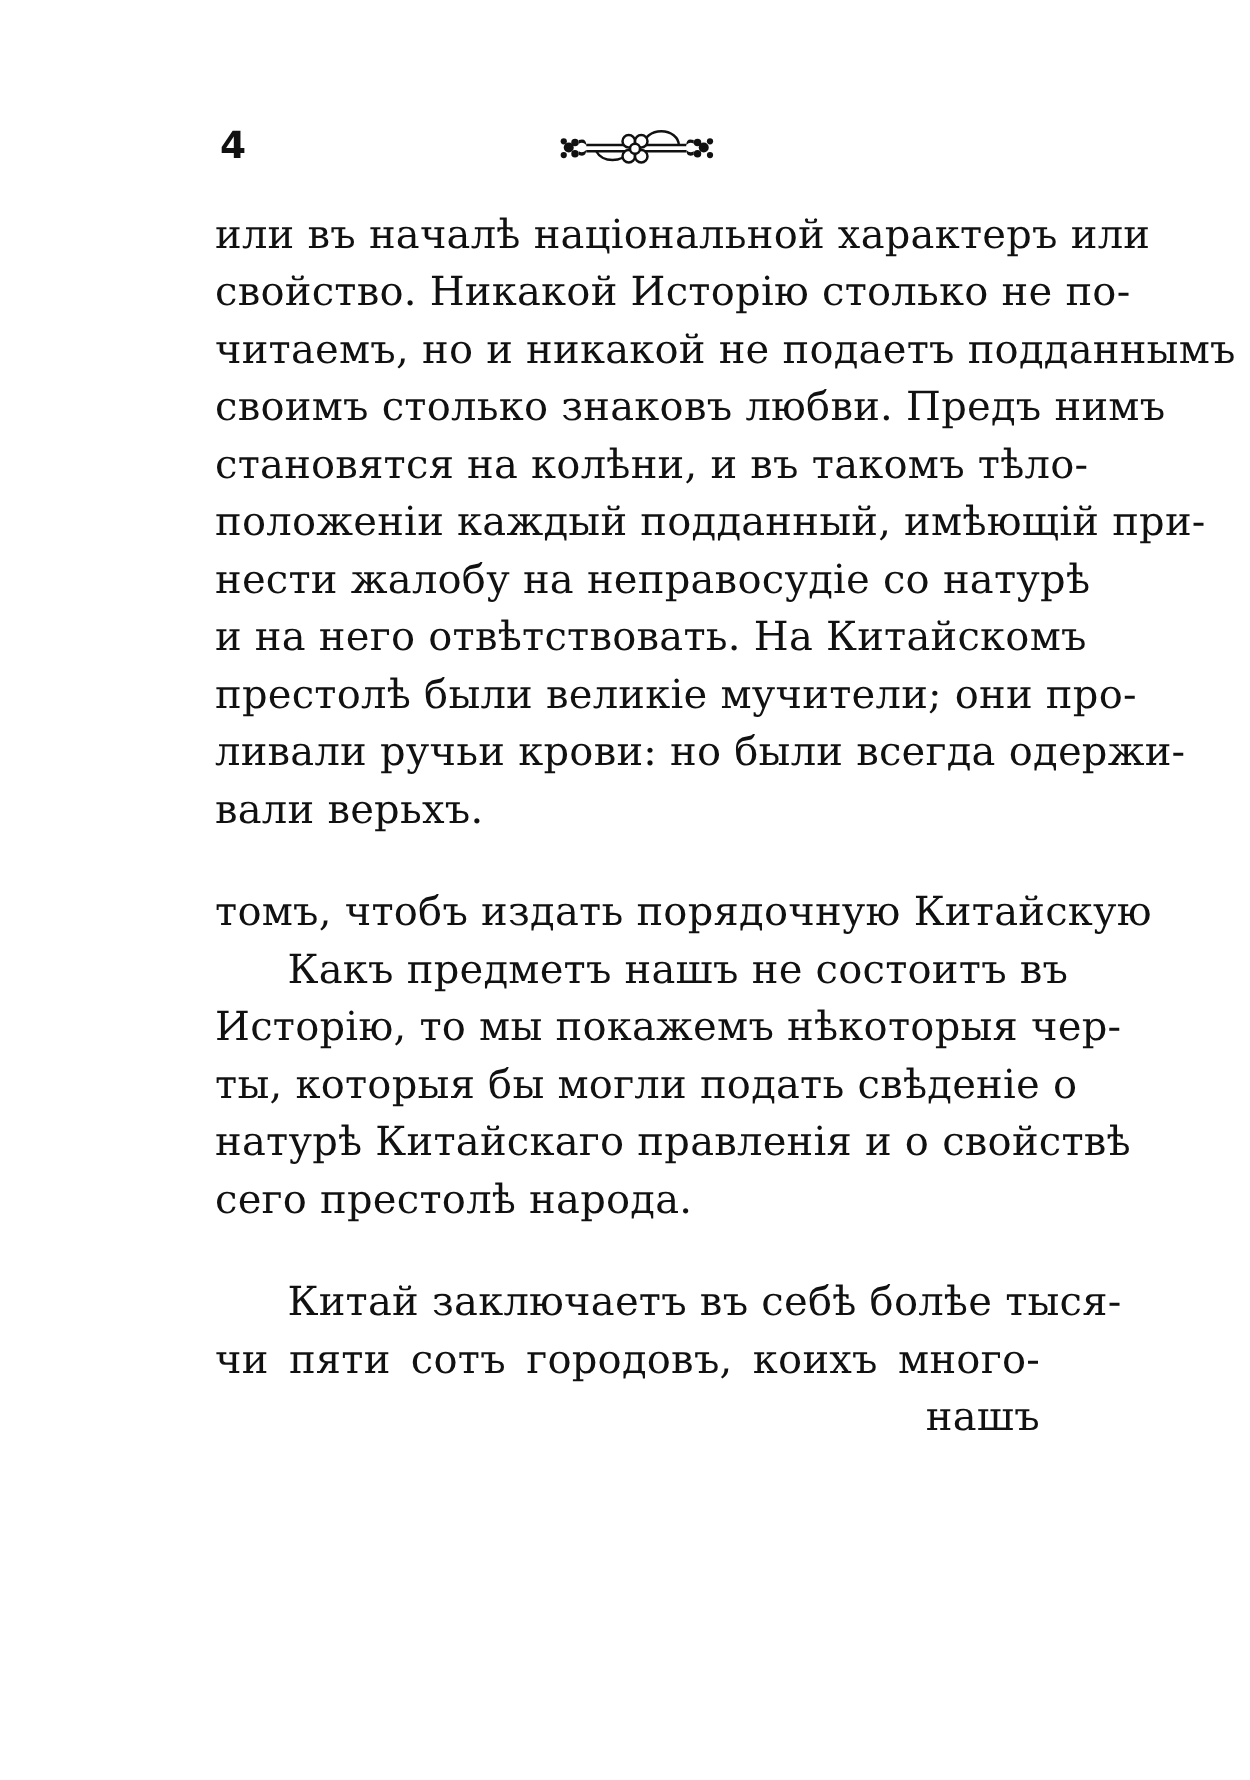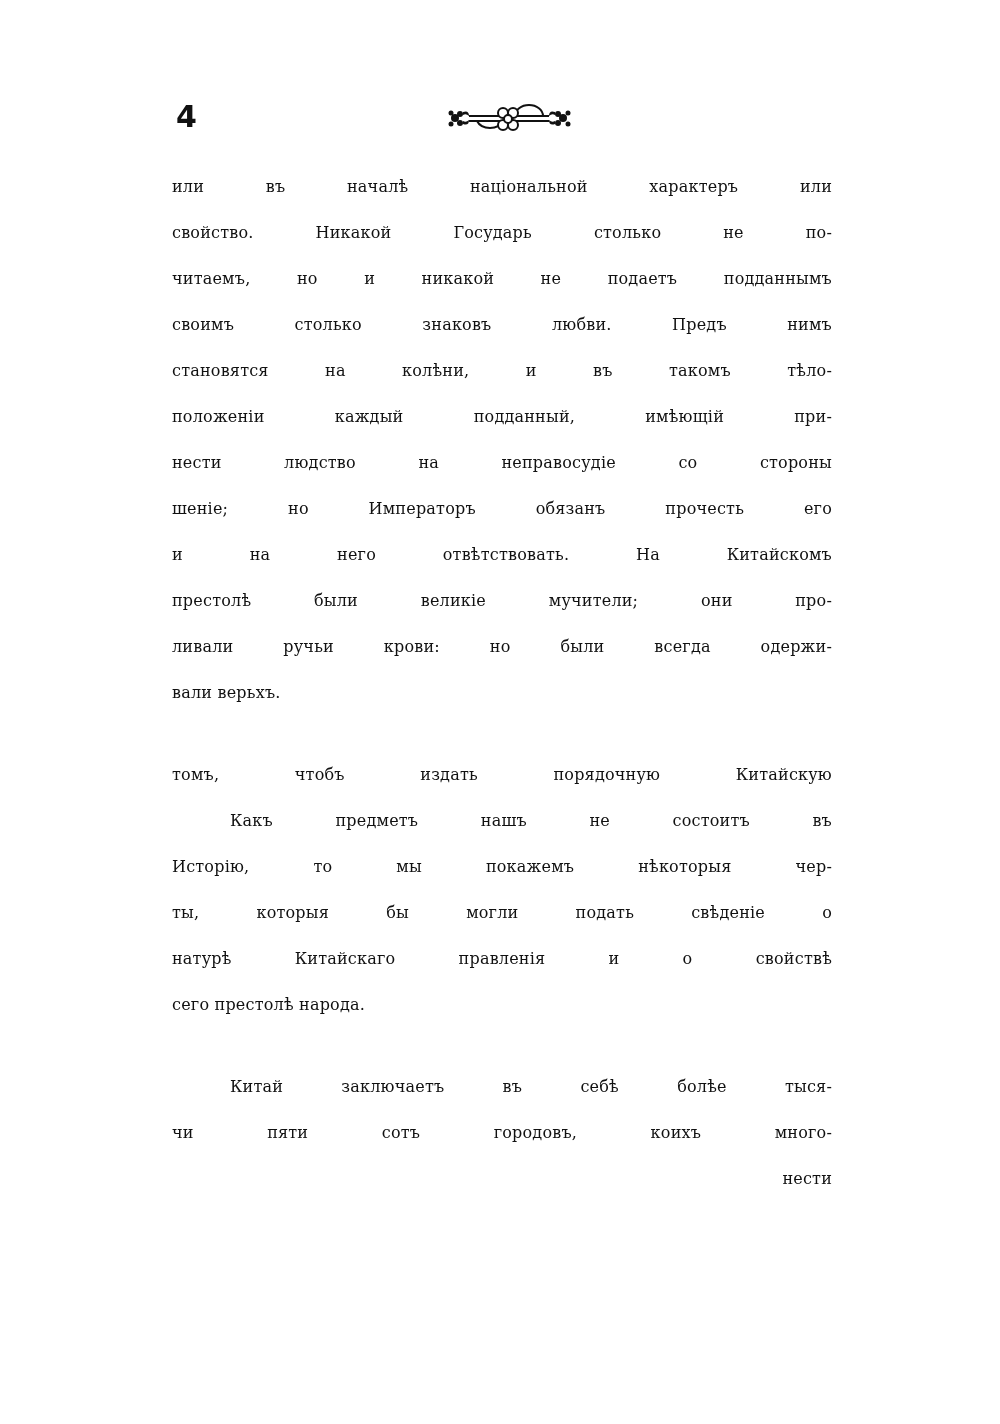--- a/index.html
+++ b/index.html
@@ -38,21 +38,21 @@
     }
     .text-block {
       position: absolute;
       left: 172px;
       top: 164px;
       width: 660px;
     }
     .line {
       height: 46px;
       line-height: 46px;
-      font-size: 16px;
+      font-size: 32px;
       white-space: nowrap;
       text-align: justify;
       text-align-last: justify;
       letter-spacing: 0.2px;
     }
     .line.last {
       text-align-last: left;
     }
     .line.indent {
       padding-left: 58px;
@@ -111,27 +111,26 @@
         <path d="M110 8 q-6 -2 -6 4 q3 -3 6 -1 z"></path>
         <path d="M110 20 q-6 2 -6 -4 q3 3 6 1 z"></path>
       </g>
     </svg>
   </div>
 
   <div class="text-block">
 
     <div class="paragraph">
       <div class="line">или въ началѣ національной характеръ или</div>
-      <div class="line">свойство. Никакой Государь столько не по-</div>
+      <div class="line">свойство. Никакой Исторію столько не по-</div>
       <div class="line">читаемъ, но и никакой не подаетъ подданнымъ</div>
       <div class="line">своимъ столько знаковъ любви. Предъ нимъ</div>
       <div class="line">становятся на колѣни, и въ такомъ тѣло-</div>
       <div class="line">положеніи каждый подданный, имѣющій при-</div>
-      <div class="line">нести людство на неправосудіе со стороны</div>
-      <div class="line">шеніе; но Императоръ обязанъ прочесть его</div>
+      <div class="line">нести жалобу на неправосудіе со натурѣ</div>
       <div class="line">и на него отвѣтствовать. На Китайскомъ</div>
       <div class="line">престолѣ были великіе мучители; они про-</div>
       <div class="line">ливали ручьи крови: но были всегда одержи-</div>
       <div class="line last">вали верьхъ.</div>
     </div>
 
     <div class="para-gap"></div>
 
     <div class="paragraph">
       <div class="line">томъ, чтобъ издать порядочную Китайскую</div>
@@ -140,17 +139,17 @@
       <div class="line">ты, которыя бы могли подать свѣденіе о</div>
       <div class="line">натурѣ Китайскаго правленія и о свойствѣ</div>
       <div class="line last">сего престолѣ народа.</div>
     </div>
 
     <div class="para-gap"></div>
 
     <div class="paragraph">
       <div class="line indent">Китай заключаетъ въ себѣ болѣе тыся-</div>
       <div class="line">чи пяти сотъ городовъ, коихъ много-</div>
-      <div class="line right">нести</div>
+      <div class="line right">нашъ</div>
     </div>
 
   </div>
 </div>
 
 </body></html>

